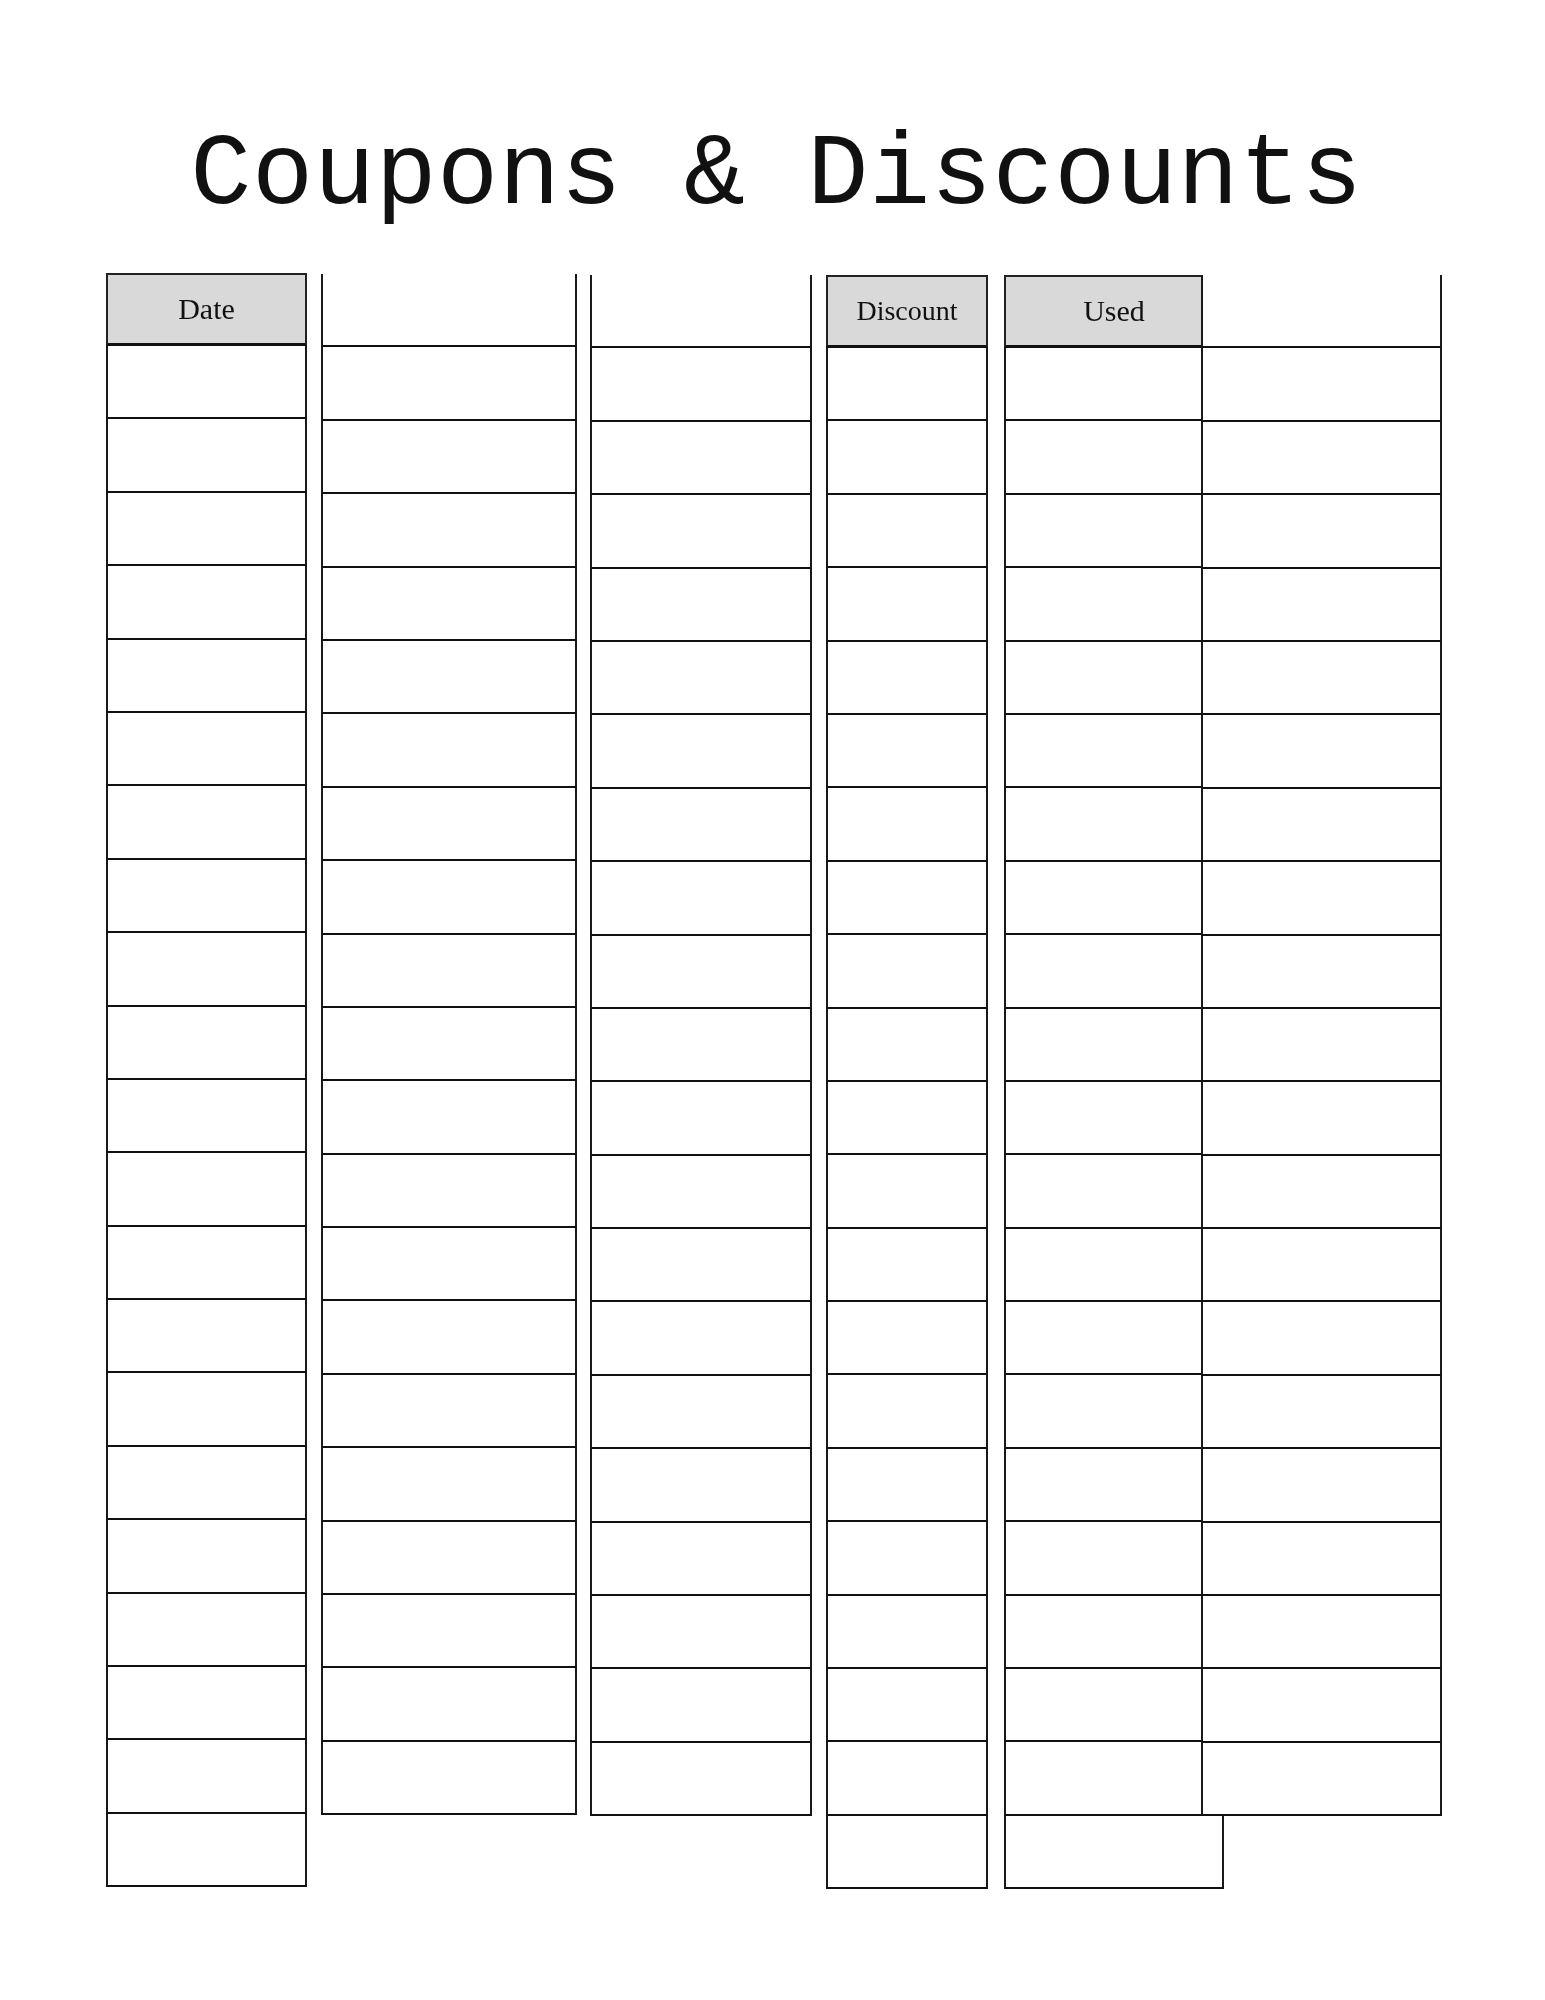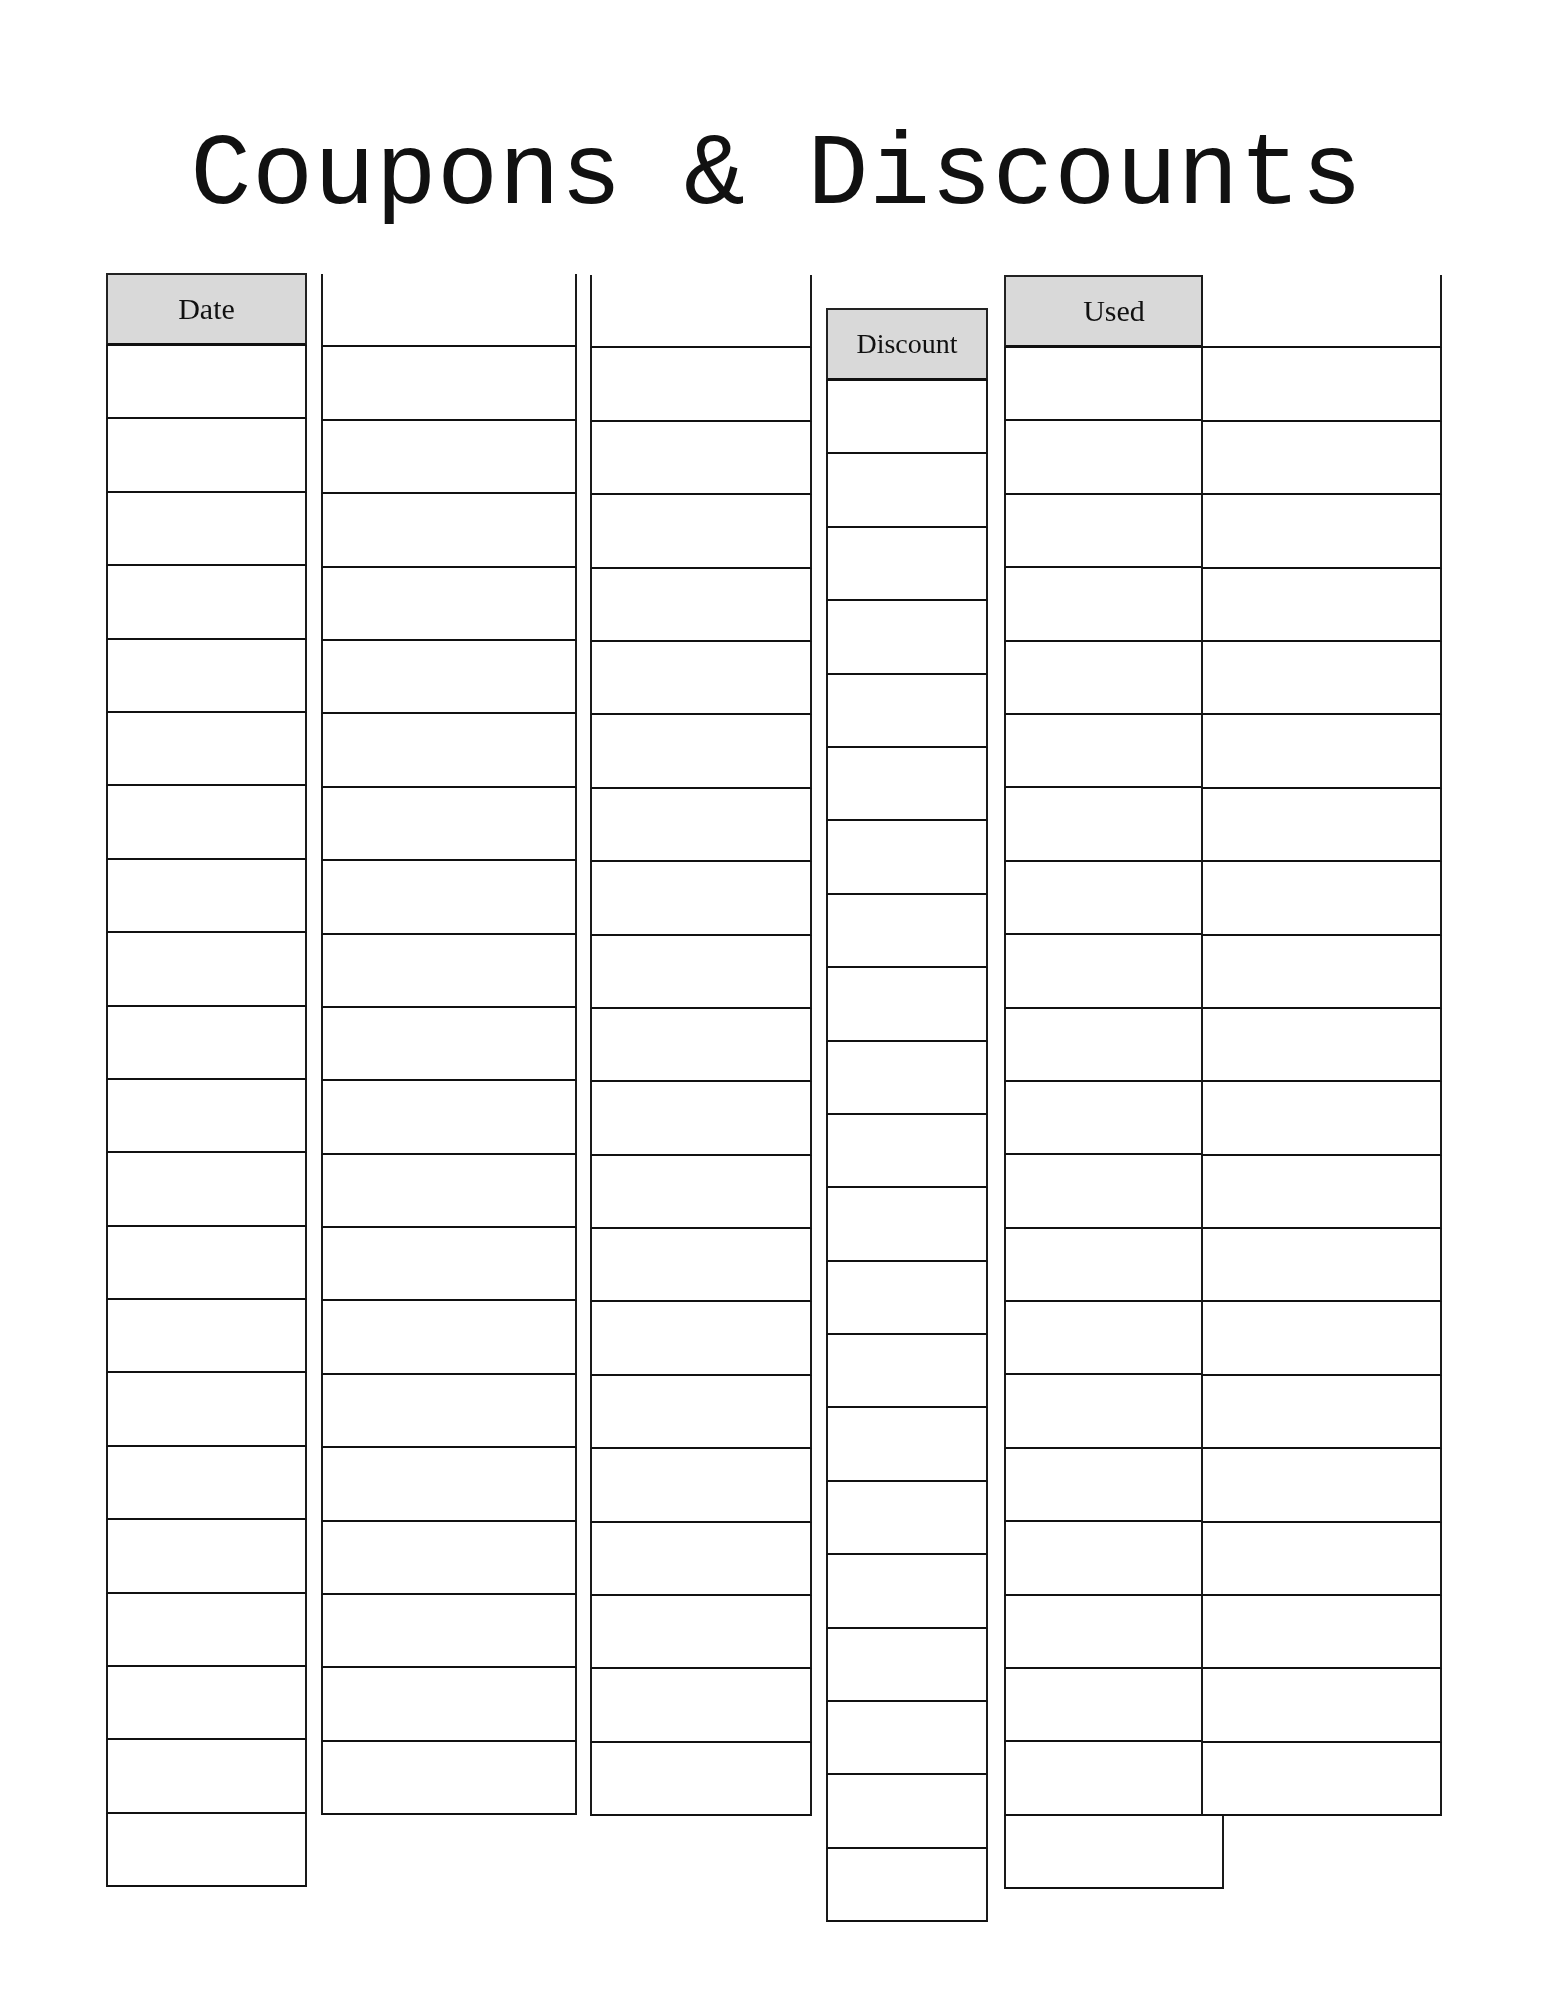--- a/index.html
+++ b/index.html
@@ -146,21 +146,21 @@
       <div class="cell"><input class="cell-input" type="text" aria-label="Coupon Code row 15" style=""></div>
       <div class="cell"><input class="cell-input" type="text" aria-label="Coupon Code row 16" style=""></div>
       <div class="cell"><input class="cell-input" type="text" aria-label="Coupon Code row 17" style=""></div>
       <div class="cell"><input class="cell-input" type="text" aria-label="Coupon Code row 18" style=""></div>
       <div class="cell"><input class="cell-input" type="text" aria-label="Coupon Code row 19" style=""></div>
       <div class="cell"><input class="cell-input" type="text" aria-label="Coupon Code row 20" style=""></div>
       <div class="cell"><input class="cell-input" type="text" aria-label="Coupon Code row 21" style=""></div>
     </div>
 </div>
 
-<div class="column" id="col-3" style="left:826px; top:275px; width:162px;margin-top:33px;">
+<div class="column" id="col-3" style="left:826px; top:275px; width:162px;">
   <div class="col-header small">Discount</div>
   <div class="cells">
       <div class="cell"><input class="cell-input" type="text" aria-label="Discount row 1" style=""></div>
       <div class="cell"><input class="cell-input" type="text" aria-label="Discount row 2" style=""></div>
       <div class="cell"><input class="cell-input" type="text" aria-label="Discount row 3" style=""></div>
       <div class="cell"><input class="cell-input" type="text" aria-label="Discount row 4" style=""></div>
       <div class="cell"><input class="cell-input" type="text" aria-label="Discount row 5" style=""></div>
       <div class="cell"><input class="cell-input" type="text" aria-label="Discount row 6" style=""></div>
       <div class="cell"><input class="cell-input" type="text" aria-label="Discount row 7" style=""></div>
       <div class="cell"><input class="cell-input" type="text" aria-label="Discount row 8" style=""></div>

